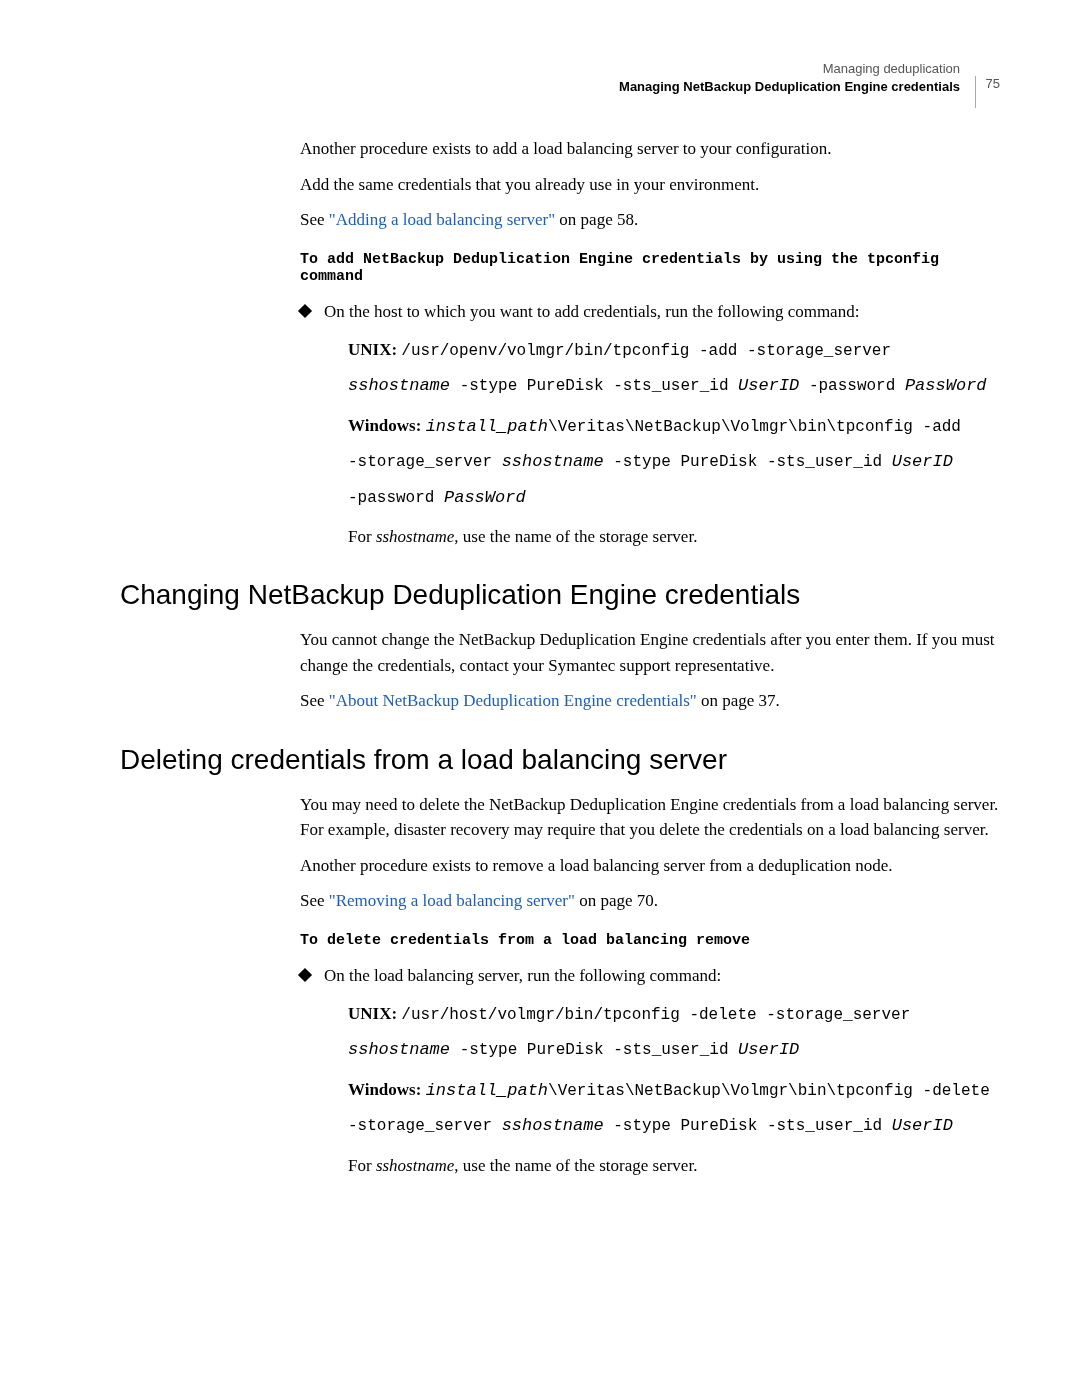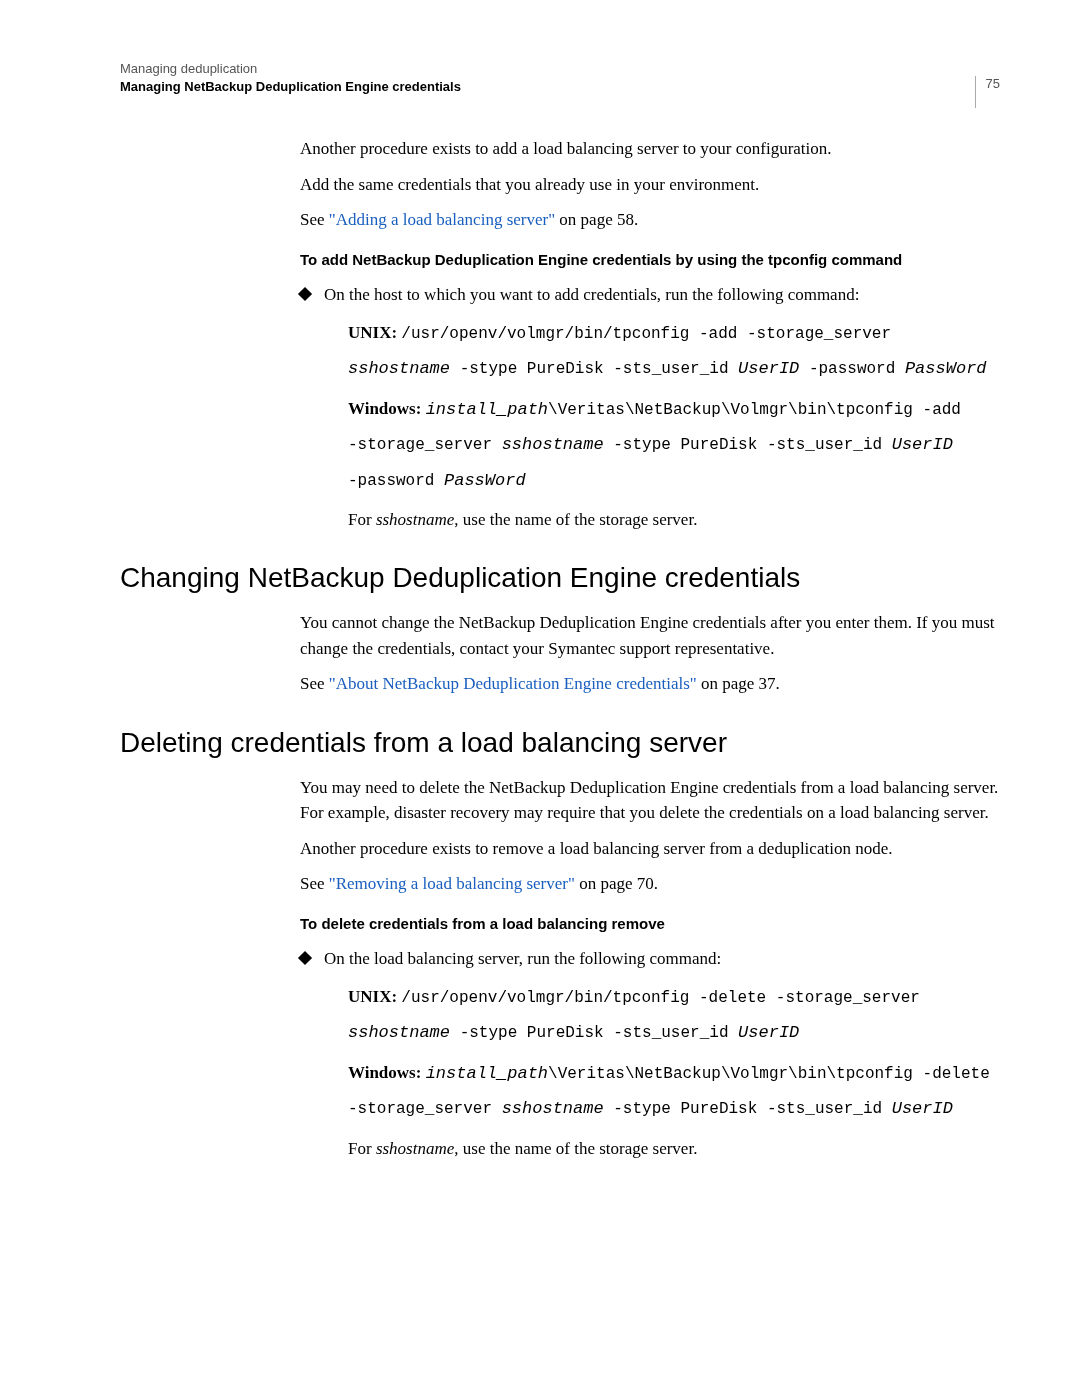--- a/index.html
+++ b/index.html
@@ -9,20 +9,21 @@
     background: #fff;
     color: #000;
     width: 1080px;
   }
   .page {
     padding: 60px 80px 60px 120px;
     box-sizing: border-box;
     width: 1080px;
   }
   .header {
+    text-align: right;
     font-family: Verdana, Arial, sans-serif;
     font-size: 13px;
     line-height: 1.4;
     margin-bottom: 40px;
     position: relative;
   }
   .header-line1 {
     color: #555;
     padding-right: 40px;
   }
@@ -46,21 +47,21 @@
   }
   p {
     font-size: 17px;
     line-height: 1.5;
     margin: 10px 0;
   }
   .link {
     color: #1a5fbf;
   }
   .subsection-sans {
-    font-family: Liberation Sans, sans-serif;
+    font-family: Liberation Mono, monospace;
     font-weight: bold;
     font-size: 15px;
     margin-top: 18px;
     margin-bottom: 14px;
   }
   .bullet-line {
     display: flex;
     align-items: flex-start;
     margin: 10px 0;
   }
@@ -185,21 +186,21 @@
 
     <div class="subsection-sans">To delete credentials from a load balancing remove</div>
 
     <div class="bullet-line">
       <span class="diamond"></span>
       <span class="bullet-text">On the load balancing server, run the following command:</span>
     </div>
 
     <div class="code-block-indent">
       <div class="cmd-para">
-        <span class="bold-serif">UNIX: </span><span class="mono">/usr/openv/volmgr/bin/tpconfig -delete -storage_server</span>
+        <span class="bold-serif">UNIX: </span><span class="mono">/usr/host/volmgr/bin/tpconfig -delete -storage_server</span>
       </div>
       <div class="cmd-para">
         <span class="italic-mono">sshostname</span><span class="mono"> -stype PureDisk -sts_user_id </span><span class="italic-mono">UserID</span>
       </div>
     </div>
 
     <div class="code-block-indent">
       <div class="cmd-para">
         <span class="bold-serif">Windows: </span><span class="italic-mono">install_path</span><span class="mono">\Veritas\NetBackup\Volmgr\bin\tpconfig -delete</span>
       </div>

